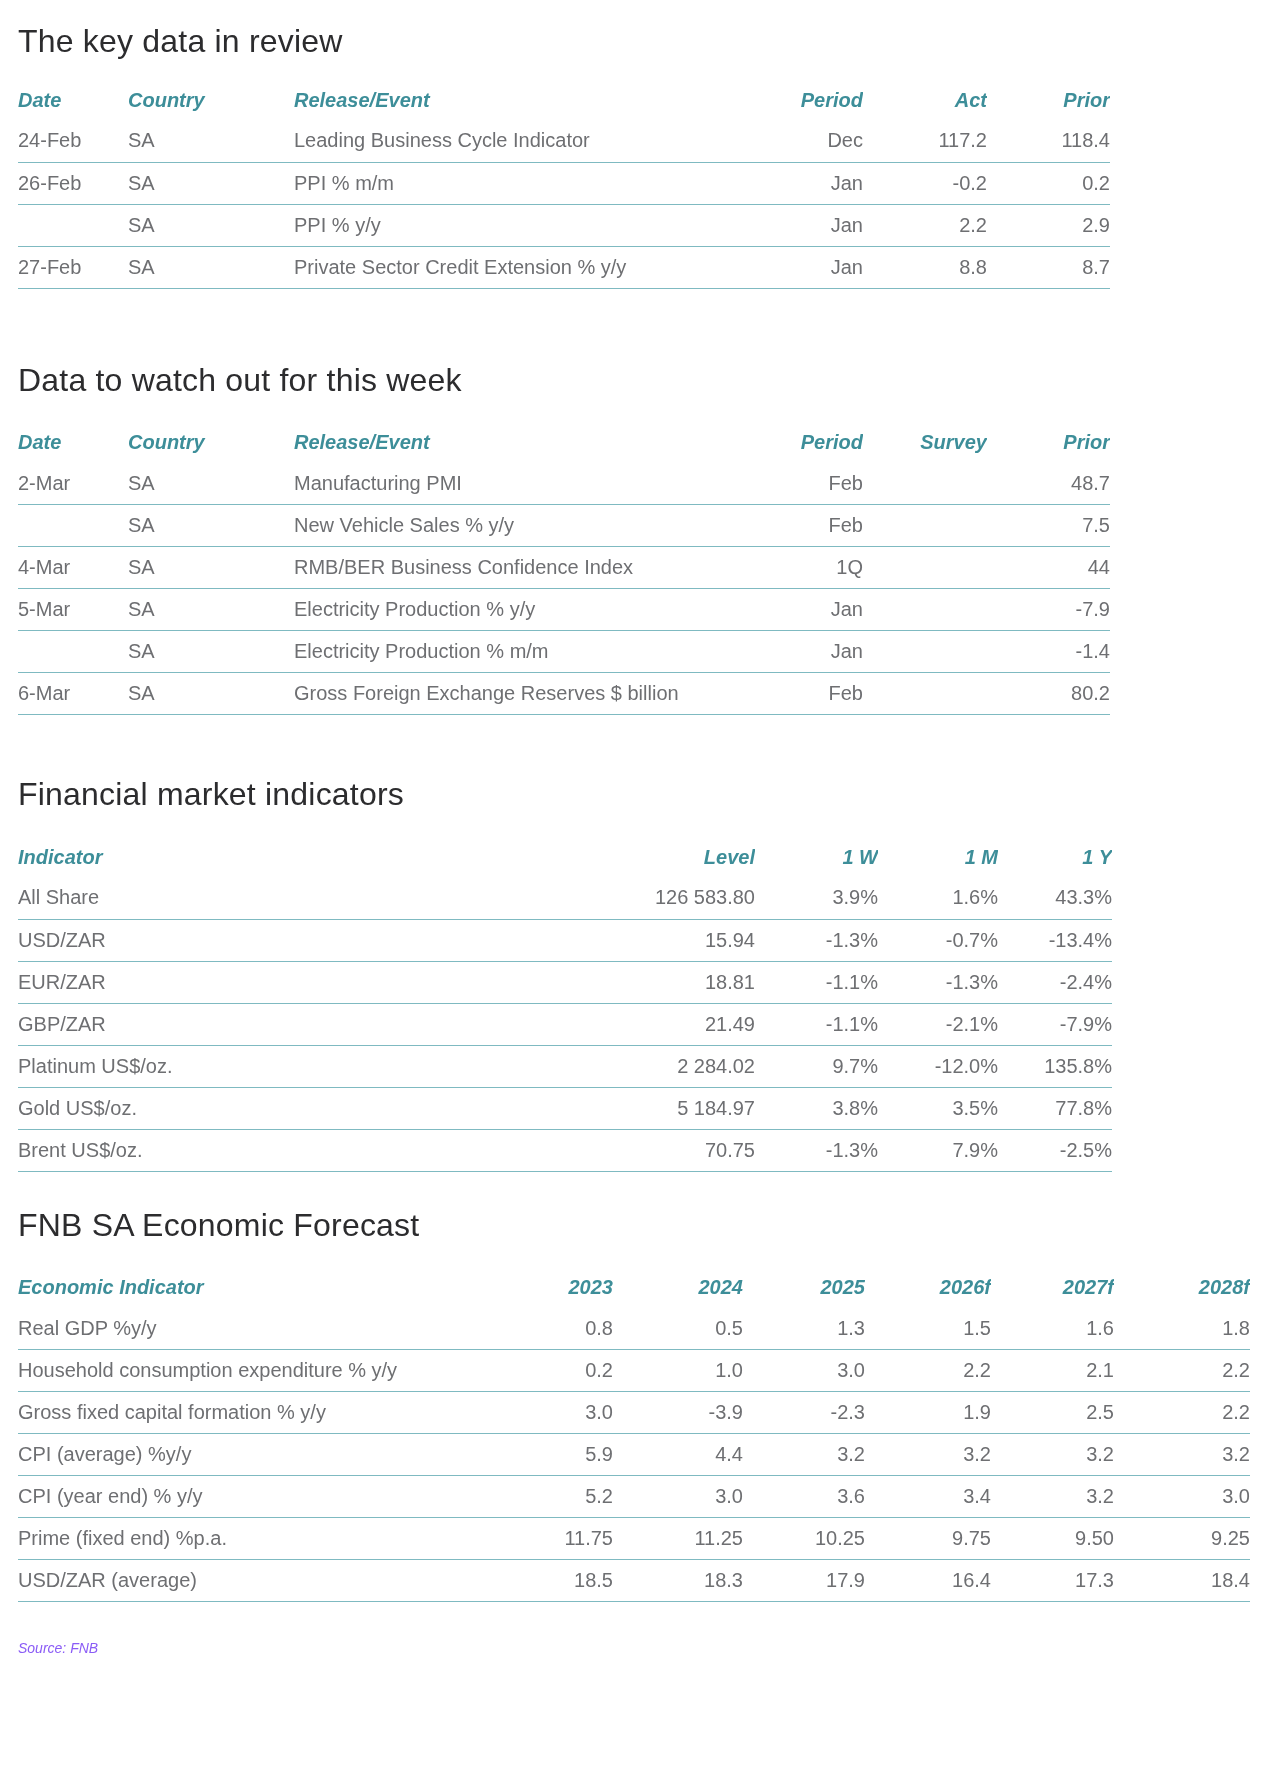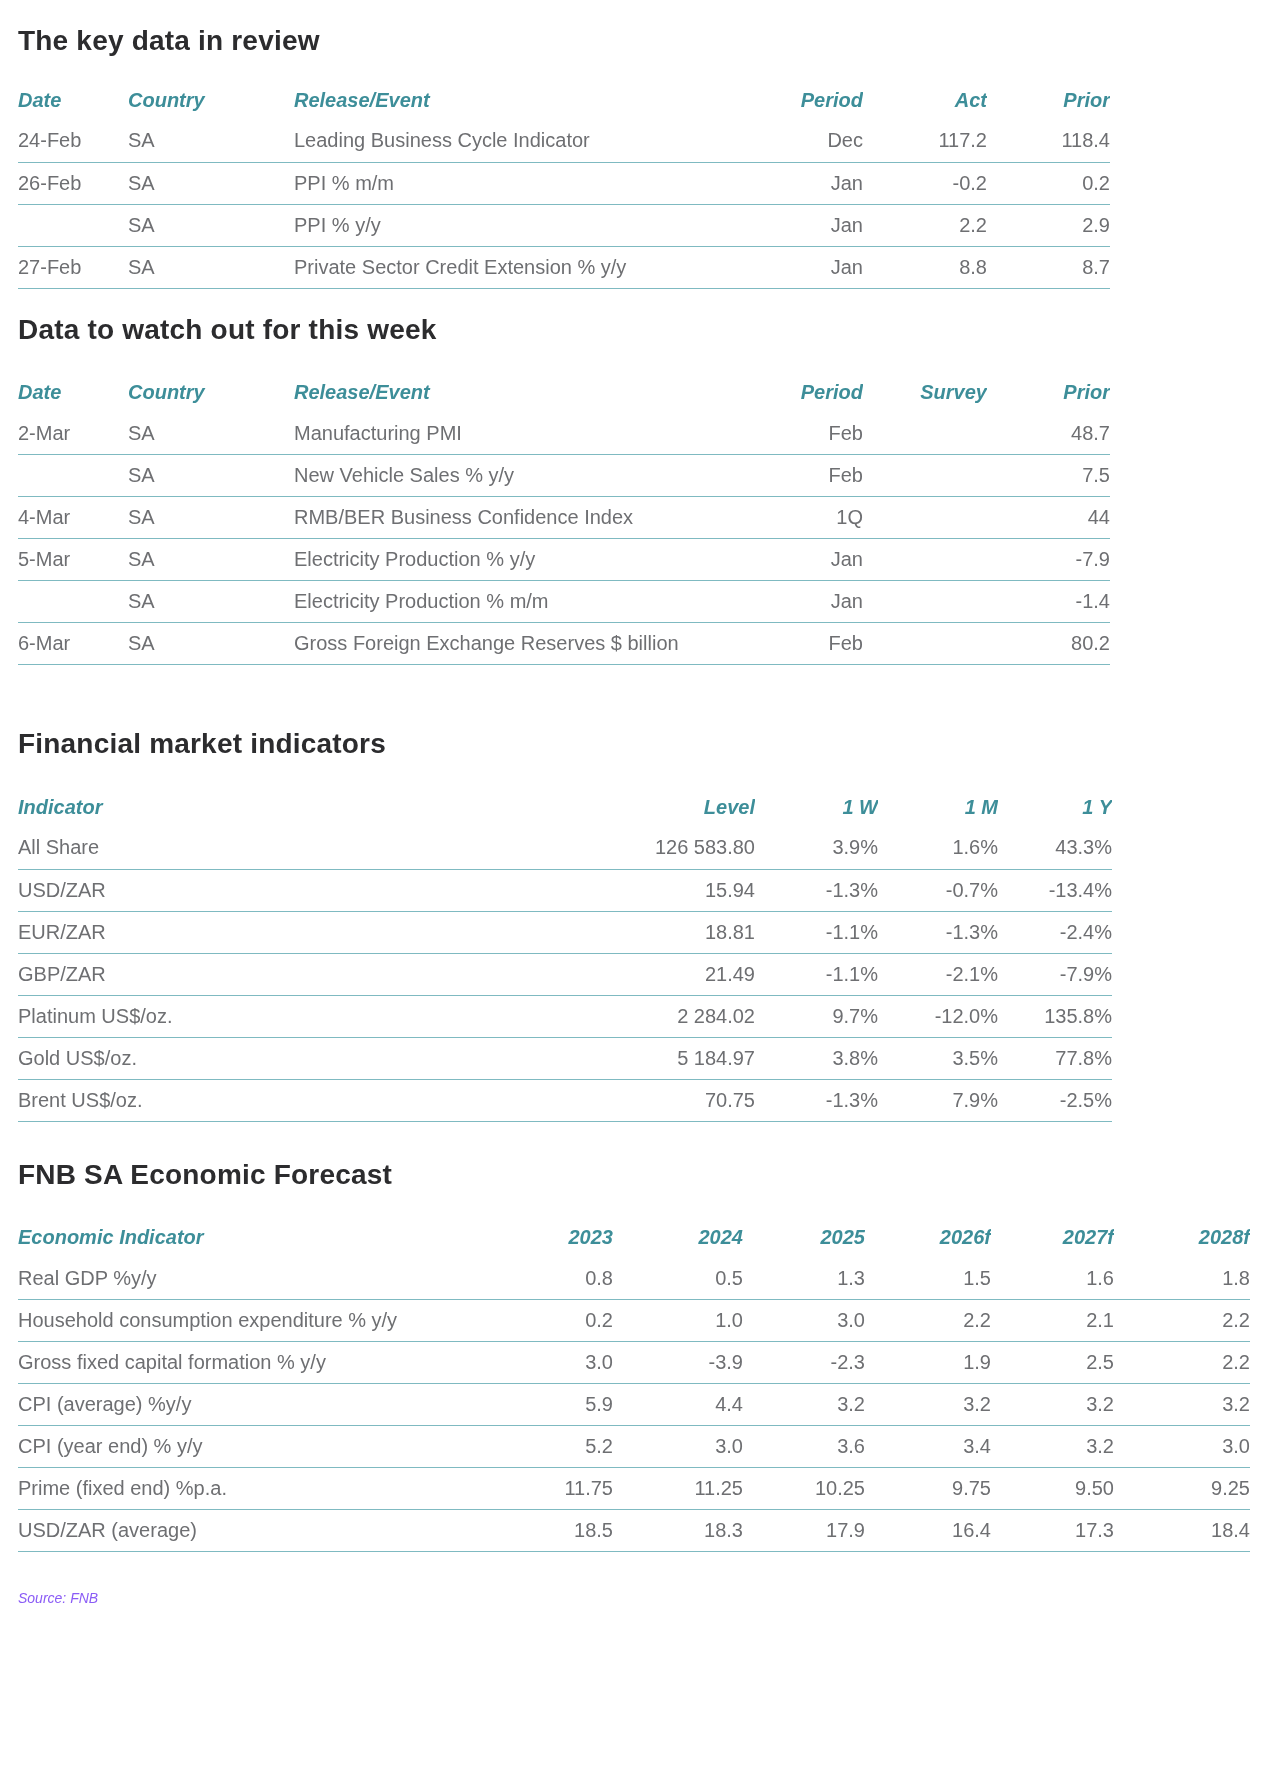--- a/index.html
+++ b/index.html
@@ -5,25 +5,25 @@
   * { margin:0; padding:0; box-sizing:border-box; }
   html,body { background:#ffffff; }
   body {
     width:1280px; height:1776px; overflow:hidden;
     font-family:"Liberation Sans", sans-serif;
     -webkit-font-smoothing:antialiased;
   }
   .page { width:1280px; height:1776px; padding-left:18px; }
 
   .sec-title {
-    font-size:28px; line-height:28px; font-weight:700;
+    font-size:32px; line-height:28px; font-weight:400;
     color:#2c2c2e; letter-spacing:0.2px;
   }
   .s1 .sec-title { margin-top:27px; }
-  .s2 .sec-title { margin-top:27px; }
+  .s2 .sec-title { margin-top:77px; }
   .s3 .sec-title { margin-top:65px; }
   .s4 .sec-title { margin-top:39px; }
 
   table { border-collapse:collapse; table-layout:fixed; }
   .s1 table { margin-top:25px; }
   .s2 table, .s3 table, .s4 table { margin-top:29px; }
   .t-events  { width:1092px; }
   .t-fin     { width:1094px; }
   .t-fore    { width:1232px; }
 

